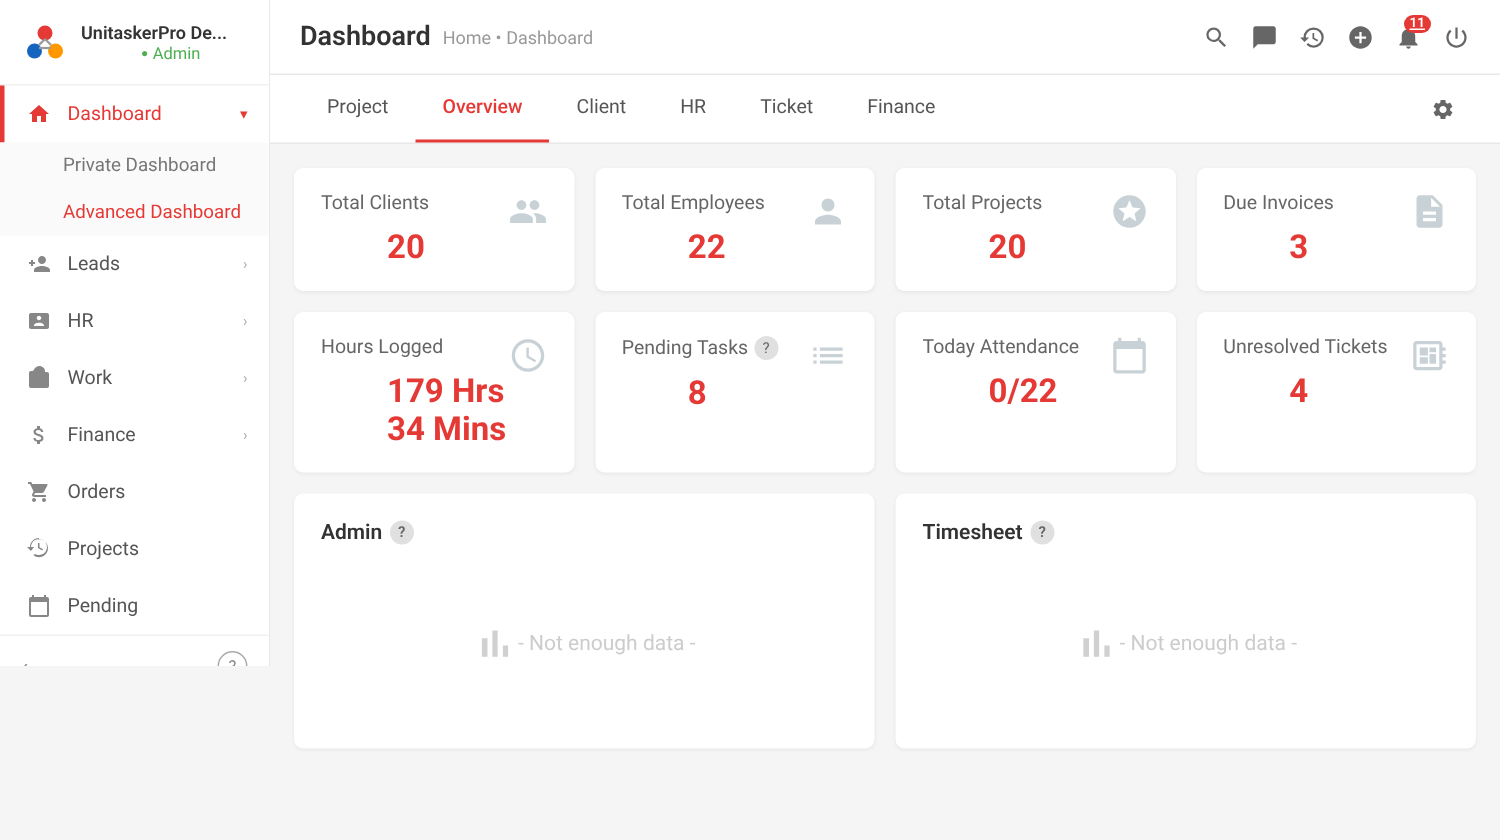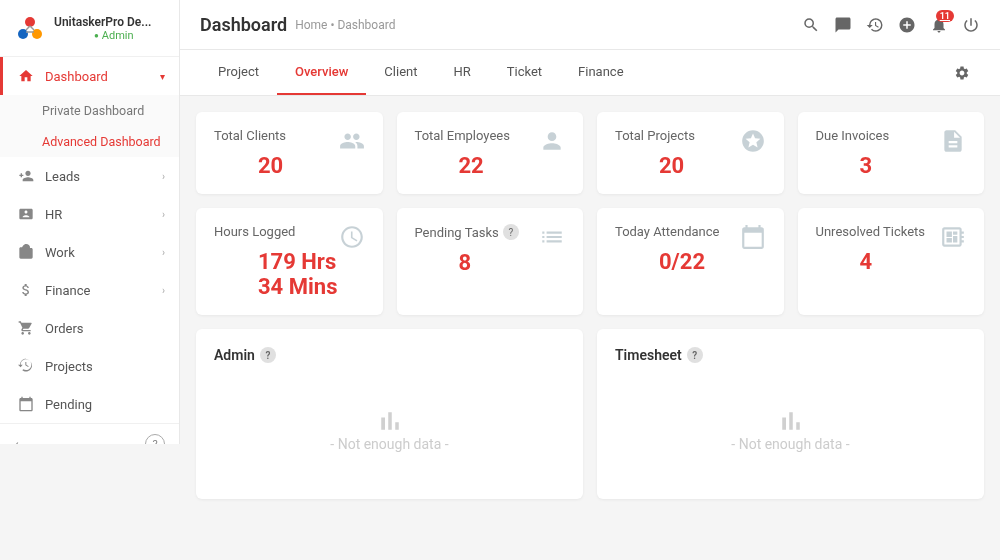--- a/index.html
+++ b/index.html
@@ -59,21 +59,21 @@
     .stat-card { background: #fff; border-radius: 6px; padding: 16px 18px; display: flex; align-items: flex-start; justify-content: space-between; box-shadow: 0 1px 3px rgba(0,0,0,0.06); }
     .stat-info { display: flex; flex-direction: column; gap: 10px; }
     .stat-label { font-size: 13px; color: #666; }
     .stat-value { font-size: 22px; font-weight: 700; color: #e53935; margin-left: 44px; }
     .stat-icon { color: #b0bec5; font-size: 22px; opacity: 0.7; }
 
     .charts-grid { display: grid; grid-template-columns: 1fr 1fr; gap: 14px; }
     .chart-card { background: #fff; border-radius: 6px; padding: 18px; box-shadow: 0 1px 3px rgba(0,0,0,0.06); min-height: 170px; }
     .chart-title { font-size: 14px; font-weight: 600; color: #333; margin-bottom: 16px; display: flex; align-items: center; gap: 5px; }
     .chart-help { width: 16px; height: 16px; border-radius: 50%; background: #e0e0e0; display: inline-flex; align-items: center; justify-content: center; font-size: 10px; color: #666; cursor: pointer; }
-    .chart-empty { display: flex; flex-direction: column; align-items: center; justify-content: center; height: 100px; color: #ccc; }
+    .chart-empty { display: flex; flex-direction: row; align-items: center; justify-content: center; height: 100px; color: #ccc; }
 
     
     svg { display: block; }
   </style>
 </head>
 <body>
 
 <aside class="sidebar">
   <div class="sidebar-header">
     <div class="sidebar-brand">

